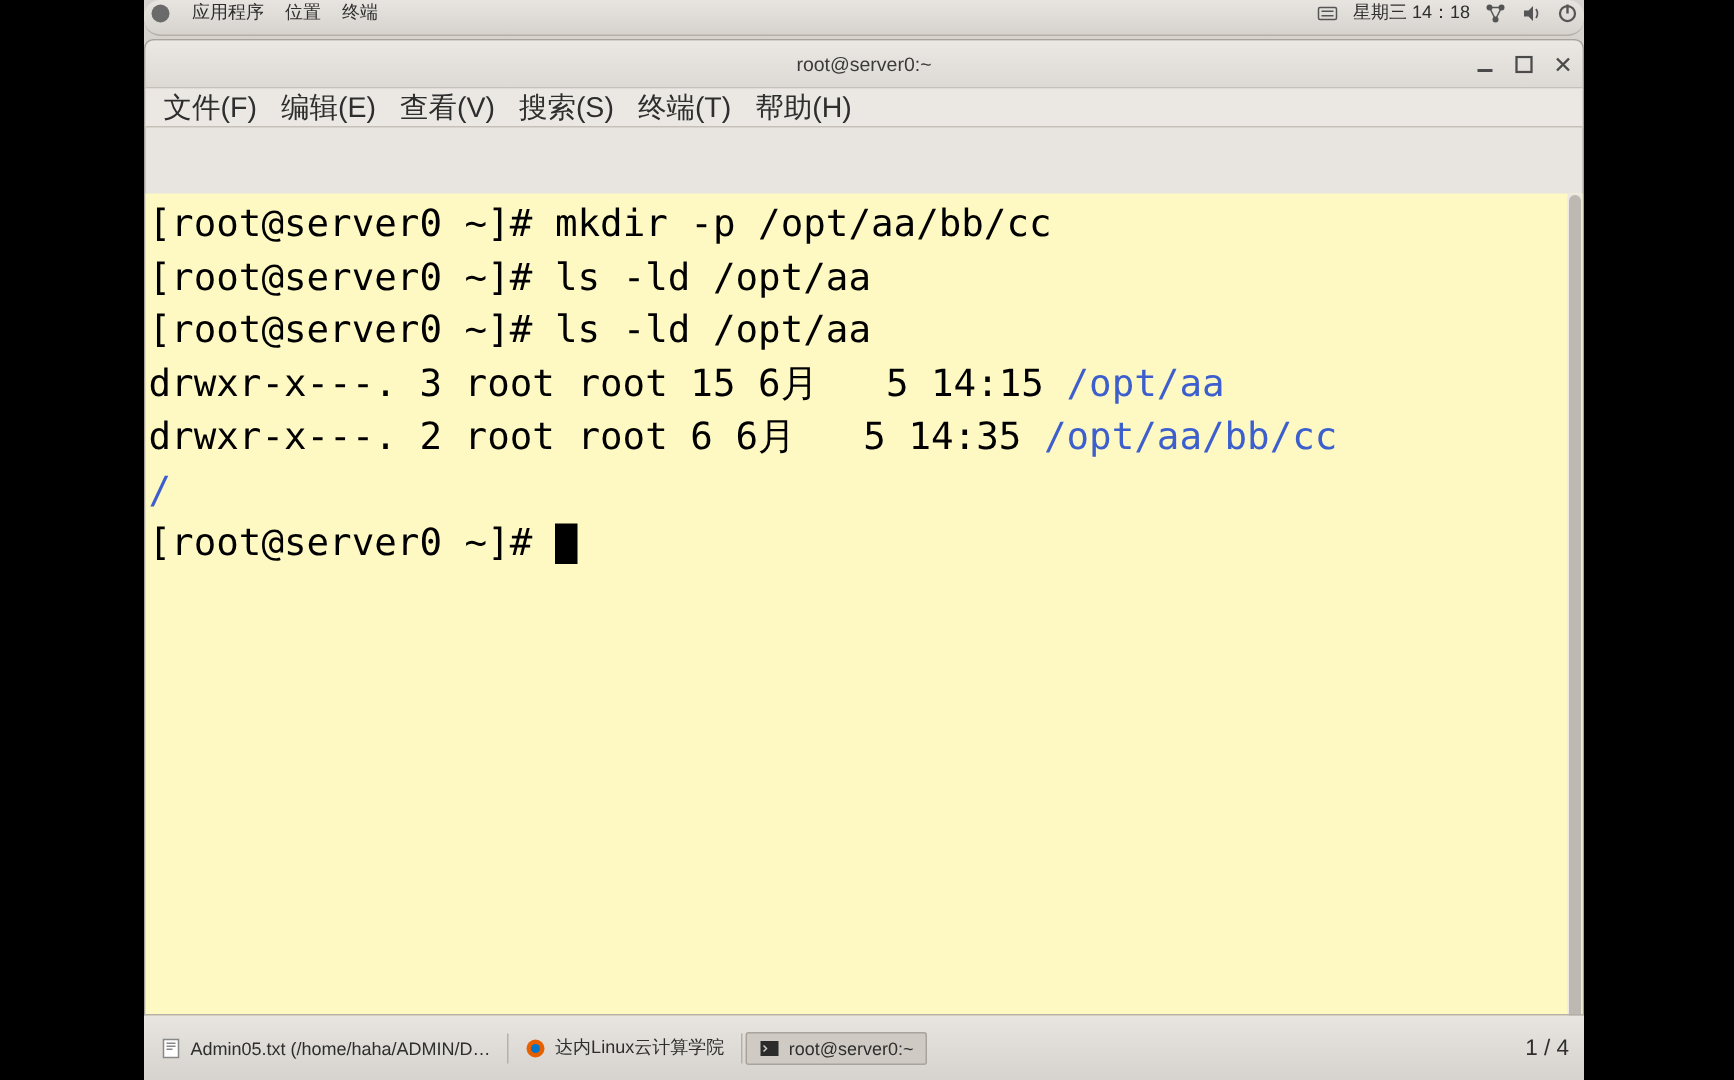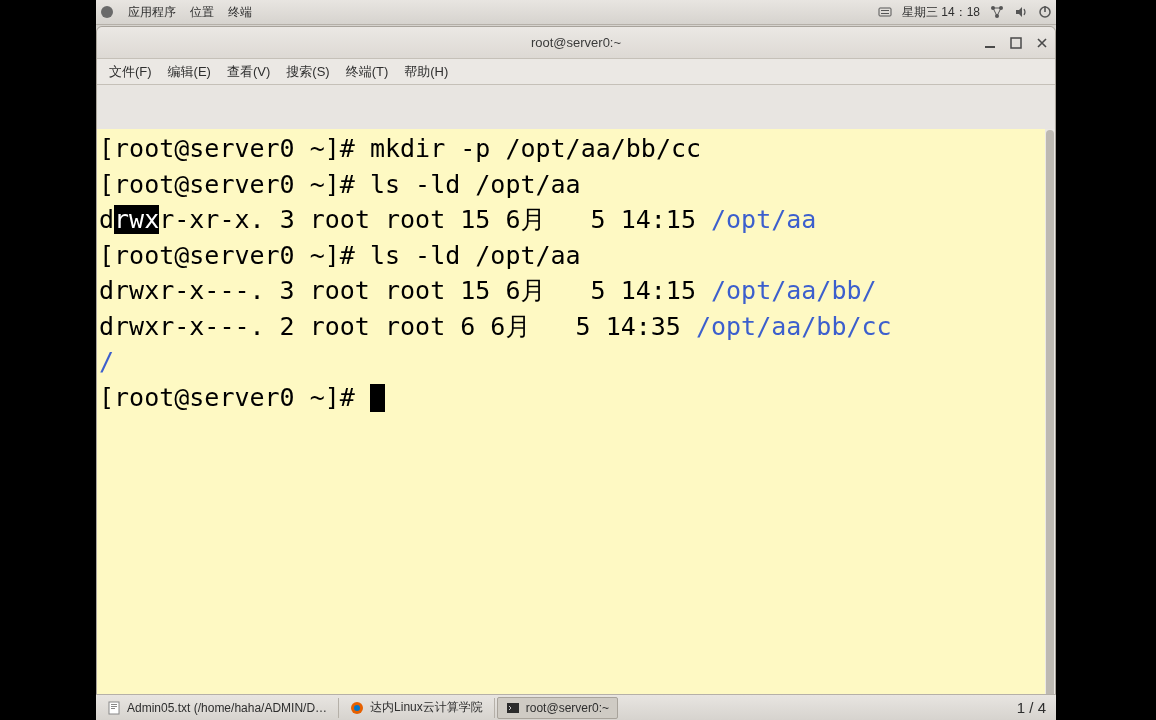--- a/index.html
+++ b/index.html
@@ -17,24 +17,25 @@
       top: 0;
       width: 960px;
       height: 720px;
       background: #d6d3ce;
     }
     .top-panel {
       height: 24px;
       background: linear-gradient(#e8e5e1, #d6d3ce);
       border-bottom: 1px solid #b5b0a8;
       display: flex;
-      align-items: center;
+      align-items: flex-start;
       font-size: 12px;
       color: #2e2e2e;
-      padding: 12px 4px;
+      padding: 0 4px;
+      border-radius: 11px;
     }
     .panel-left { display: flex; align-items: center; gap: 14px; }
     .panel-item { cursor: pointer; }
     .panel-right { margin-left: auto; display: flex; align-items: center; gap: 10px; }
     .panel-icon { width: 14px; height: 14px; display: inline-block; }
     .gnome-logo { width: 14px; height: 14px; }
     .window {
       position: absolute;
       left: 0;
       top: 26px;
@@ -57,21 +58,21 @@
     .win-controls { position: absolute; right: 6px; display: flex; gap: 12px; }
     .win-btn { width: 14px; height: 14px; cursor: pointer; display: flex; align-items: center; justify-content: center; color: #4a4a4a; font-size: 13px; }
     .menubar {
       height: 26px;
       background: #ebe8e4;
       border-bottom: 1px solid #c5c0b8;
       display: flex;
       align-items: center;
       padding: 0 6px;
       gap: 4px;
-      font-size: 13px;
+      font-size: 19px;
       color: #2e2e2e;
     }
     .menu-item { padding: 2px 6px; cursor: pointer; }
     .terminal-body {
       background: #fef9c3;
       height: 608px;
       padding: 2px 0 0 0;
       font-family: monospace;
       font-size: 25px;
       line-height: 1.42;
@@ -95,21 +96,21 @@
       position: absolute;
       right: 1px; top: 1px;
       width: 8px; height: 590px;
       background: #bdb9b2;
       border-radius: 4px;
     }
     .taskbar {
       position: absolute;
       bottom: 0; left: 0;
       width: 960px;
-      height: 26px;
+      height: 44px;
       background: linear-gradient(#e8e5e1, #d6d3ce);
       border-top: 1px solid #b5b0a8;
       display: flex;
       align-items: center;
       font-size: 12px;
       color: #2e2e2e;
     }
     .task-item {
       display: flex; align-items: center; gap: 6px;
       padding: 0 8px;
@@ -205,23 +206,22 @@
       <span class="menu-item">编辑(E)</span>
       <span class="menu-item">查看(V)</span>
       <span class="menu-item">搜索(S)</span>
       <span class="menu-item">终端(T)</span>
       <span class="menu-item">帮助(H)</span>
     </div>
     <div class="terminal-body">
       <div class="term-content" id="term-content">
           <div class="term-line"><span>[root@server0 ~]# </span><span>mkdir -p /opt/aa/bb/cc</span></div>
           <div class="term-line"><span>[root@server0 ~]# </span><span>ls -ld /opt/aa</span></div>
-          <div class="term-line"><span>d</span><span class="sel">rwx</span><span>r-xr-x. 3 root root 15 6月   5 14:15 </span><span class="blue">/opt/aa</span></div>
           <div class="term-line"><span>[root@server0 ~]# </span><span>ls -ld /opt/aa</span></div>
-          <div class="term-line"><span>drwxr-x---. 3 root root 15 6月   5 14:15 </span><span class="blue">/opt/aa/bb/</span></div>
+          <div class="term-line"><span>drwxr-x---. 3 root root 15 6月   5 14:15 </span><span class="blue">/opt/aa</span></div>
           <div class="term-line"><span>drwxr-x---. 2 root root 6 6月   5 14:35 </span><span class="blue">/opt/aa/bb/cc</span></div>
           <div class="term-line"><span class="blue">/</span></div>
           <div class="term-line"><span>[root@server0 ~]# </span><span class="cursor-block"></span></div>
         </div>
       <div class="scrollbar">
         <div class="scrollthumb"></div>
       </div>
     </div>
   </div>
 

